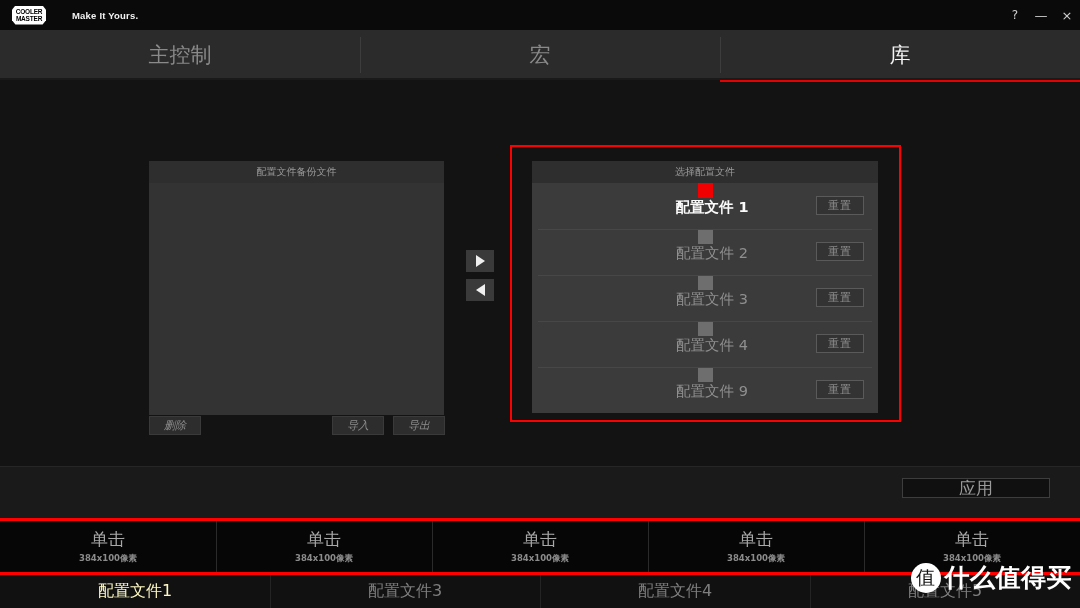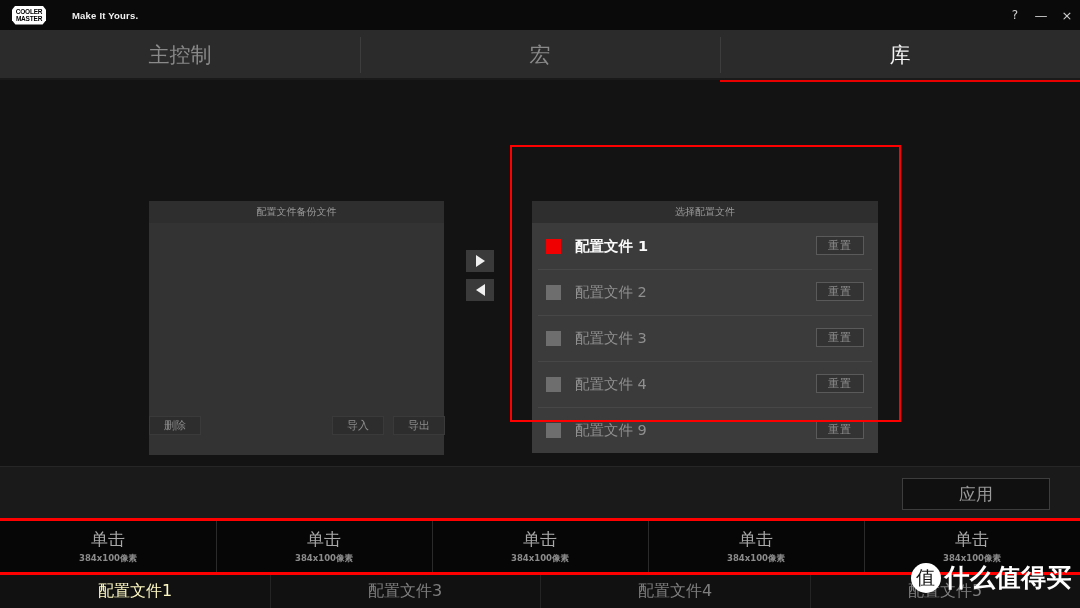--- a/index.html
+++ b/index.html
@@ -66,27 +66,26 @@
     background: #1a1a1a;
   }
 
   
   .workarea { position: absolute; top: 82px; left: 0; width: 1080px; height: 384px; background: #131313; }
 
   .panel-title {
     height: 22px; line-height: 22px; text-align: center;
     background: #2e2e2e; color: #9a9a9a; font-size: 10px;
     font-family: "DejaVu Sans", sans-serif;
-    margin-top: 40px;
   }
 
   
   .left-panel { position: absolute; left: 149px; top: 79px; width: 295px; }
   .left-list { height: 232px; background: #333333; }
-  .left-buttons { position: absolute; left: 149px; top: 334px; width: 295px; height: 19px; }
+  .left-buttons { position: absolute; left: 149px; top: 334px; width: 295px; height: 19px; font-style: italic; }
   .btn {
     background: #2d2d2d; border: 1px solid #3a3a3a; color: #8d8d8d;
     font-size: 11px; font-family: "DejaVu Sans", sans-serif;
     display: flex; align-items: center; justify-content: center;
   }
   .btn-del { position: absolute; left: 0; top: 0; width: 52px; height: 19px; }
   .btn-imp { position: absolute; left: 183px; top: 0; width: 52px; height: 19px; }
   .btn-exp { position: absolute; left: 244px; top: 0; width: 52px; height: 19px; }
 
   
@@ -97,20 +96,21 @@
   }
   .tri-r { width: 0; height: 0; border-top: 6px solid transparent; border-bottom: 6px solid transparent; border-left: 9px solid #f0f0f0; }
   .tri-l { width: 0; height: 0; border-top: 6px solid transparent; border-bottom: 6px solid transparent; border-right: 9px solid #f0f0f0; }
 
   
   .right-panel { position: absolute; left: 532px; top: 79px; width: 346px; }
   .prof-list { background: #3b3b3b; }
   .prof-row {
     height: 46px; display: flex; align-items: center; position: relative;
     padding: 0 14px 0 14px;
+    flex-direction: column;
   }
   .prof-row + .prof-row::before {
     content: ""; position: absolute; left: 6px; right: 6px; top: 0; height: 1px; background: #474747;
   }
   .swatch { width: 15px; height: 15px; background: #6e6e6e; flex: 0 0 auto; }
   .prof-row.active .swatch { background: #f00000; }
   .prof-label {
     margin-left: 14px; color: #8f8f8f; font-size: 14.5px;
     font-family: "DejaVu Sans", sans-serif;
   }
@@ -127,21 +127,21 @@
     position: absolute; left: 510px; top: 145px; width: 391px; height: 277px;
     border: 2px solid #ff0000; pointer-events: none;
   }
 
   
   .applybar {
     position: absolute; top: 466px; left: 0; width: 1080px; height: 53px;
     background: #1a1a1a; border-top: 1px solid #262626;
   }
   .apply-btn {
-    position: absolute; right: 30px; top: 11px; width: 148px; height: 32px;
+    position: absolute; right: 30px; top: 11px; width: 148px; height: 20px;
     background: #101010; border: 1px solid #3d3d3d; color: #9b9b9b;
     font-size: 17px; display: flex; align-items: center; justify-content: center;
     font-family: "DejaVu Sans", sans-serif;
   }
 
   
   .strip {
     position: absolute; top: 519px; left: 0; width: 1080px; height: 55px;
     display: flex; background: #050505;
   }

